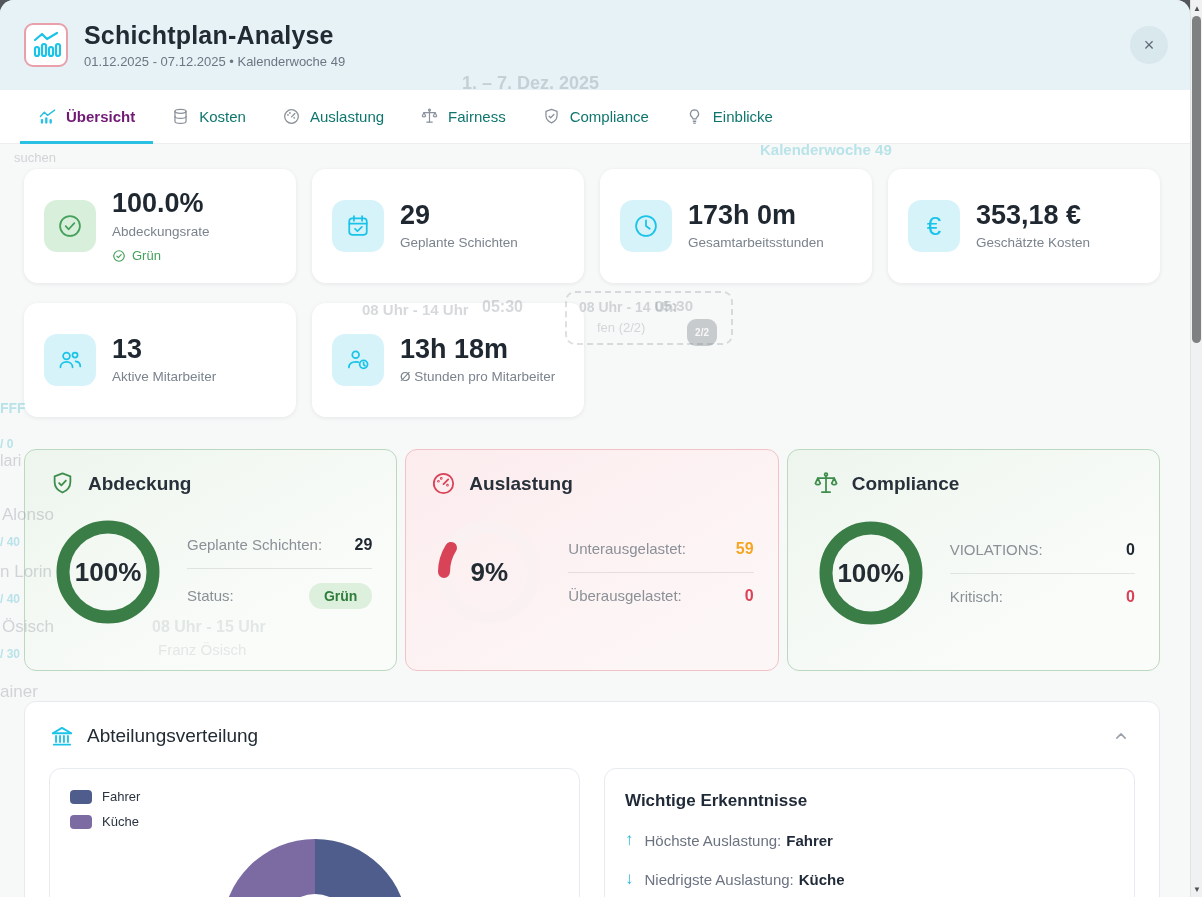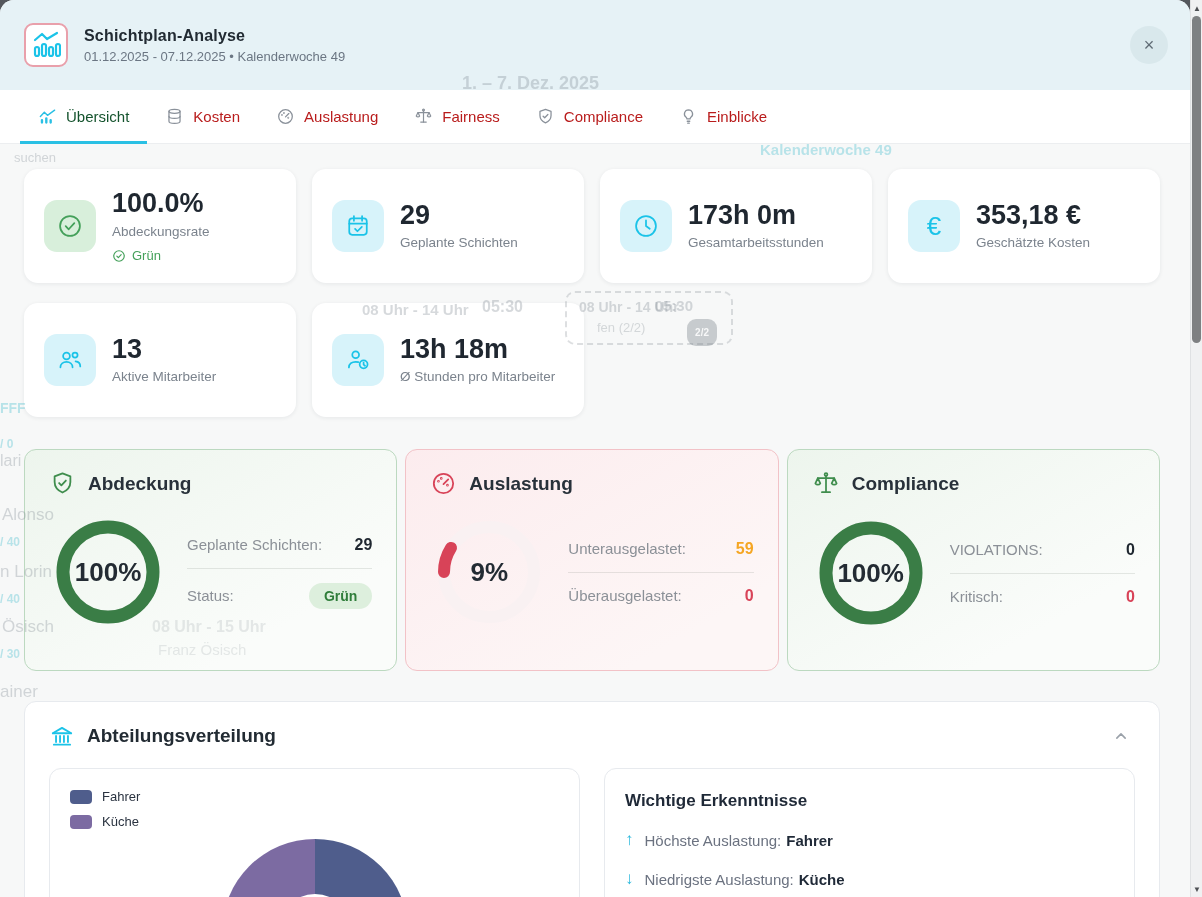--- a/index.html
+++ b/index.html
@@ -6,31 +6,31 @@
   body{font-family:"Liberation Sans","DejaVu Sans",sans-serif;background:#53575c;}
   .stage{position:relative;width:1202px;height:897px;background:#53575c;overflow:hidden;}
   .modal{position:absolute;left:0;top:0;width:1190px;height:897px;background:#f7f8f8;
          border-radius:14px 14px 0 0;overflow:hidden;}
   
   .hdr{position:relative;height:90px;background:#e6f2f6;display:flex;align-items:center;
        padding:0 22px 0 24px;box-sizing:border-box;z-index:2;}
   .app-icon{width:44px;height:44px;background:#fff;border:2px solid #e9a0ab;border-radius:9px;
             display:flex;align-items:center;justify-content:center;box-sizing:border-box;}
   .hdr-text{margin-left:16px;}
-  .hdr-title{font-size:16px;font-weight:700;color:#222b33;letter-spacing:.2px;}
+  .hdr-title{font-size:25px;font-weight:700;color:#222b33;letter-spacing:.2px;}
   .hdr-sub{font-size:13px;color:#6b7683;margin-top:4px;text-align:center;}
   .close-btn{margin-left:auto;width:38px;height:38px;border-radius:50%;background:#d9e8ec;border:none;
              color:#5f6b74;font-size:18px;line-height:38px;text-align:center;cursor:pointer;padding:0;}
   
   .tabbar{position:relative;height:53px;background:#ffffff;display:flex;align-items:stretch;
           padding:0 0 0 20px;border-bottom:1px solid #eceef0;z-index:2;}
   .tab{position:relative;display:flex;align-items:center;gap:9px;padding:0 18px;font-size:15px;
-       color:#b91c1c;cursor:pointer;background:none;border:none;font-family:inherit;}
+       color:#0f766e;cursor:pointer;background:none;border:none;font-family:inherit;}
   .tab svg{stroke:#8a919a;}
-  .tab.active{color:#14532d;font-weight:400;}
+  .tab.active{color:#701a75;font-weight:700;}
   .tab.active svg{stroke:#2ac0e4;}
   .tab.active::after{content:"";position:absolute;left:0;right:0;bottom:-1px;height:3px;background:#2ac0e4;}
   
   .body{position:relative;padding:25px 30px 0 24px;z-index:2;}
   .stats{display:grid;grid-template-columns:repeat(4,1fr);gap:20px 16px;}
   .stat-card{background:#fff;border-radius:14px;box-shadow:0 1px 4px rgba(25,35,45,.08);
              padding:20px;display:flex;align-items:center;gap:16px;box-sizing:border-box;min-height:114px;}
   .stat-ico{flex:0 0 52px;width:52px;height:52px;border-radius:13px;display:flex;align-items:center;justify-content:center;}
   .stat-ico.cyan{background:#d7f3fa;color:#1ac3e8;}
   .stat-ico.green{background:#d8efdb;color:#44a05a;}
@@ -54,21 +54,21 @@
   .metrics{flex:1;min-width:0;}
   .m-row{display:flex;justify-content:space-between;align-items:center;font-size:15px;color:#8b9097;}
   .m-row .m-val{font-weight:700;font-size:16px;color:#1f2730;}
   .m-val.amber{color:#f5a623;}
   .m-val.red{color:#d84358;}
   .m-div{height:1px;background:rgba(60,70,60,.12);margin:14px 0;}
   .pill{background:#ddefdd;color:#2f7d3a;font-size:14px;font-weight:600;border-radius:999px;padding:5px 15px;}
   
   .dept{margin-top:30px;background:#fff;border:1px solid #e7eaee;border-radius:12px;padding:20px 24px;height:260px;box-sizing:content-box;}
   .dept-head{display:flex;align-items:center;gap:12px;}
-  .dept-title{font-size:19px;font-weight:700;color:#222b33;}
+  .dept-title{font-size:19px;font-weight:400;color:#222b33;}
   .collapse{margin-left:auto;background:none;border:none;cursor:pointer;display:flex;padding:4px;}
   .dept-grid{display:grid;grid-template-columns:1fr 1fr;gap:24px;margin-top:18px;}
   .dept-card{border:1px solid #e7eaee;border-radius:12px;padding:20px;height:280px;box-sizing:border-box;overflow:hidden;}
   .legend-row{display:flex;align-items:center;gap:10px;margin-bottom:10px;}
   .swatch{width:22px;height:14px;border-radius:4px;}
   .swatch.fahrer{background:#4f5d8c;}
   .swatch.kueche{background:#7c6ba2;}
   .legend-lab{font-size:13px;color:#2a3340;}
   .dept-donut{position:relative;width:186px;height:186px;border-radius:50%;margin:4px auto 0;
               background:conic-gradient(#4f5d8c 0 50%, #7c6ba2 50% 100%);}

